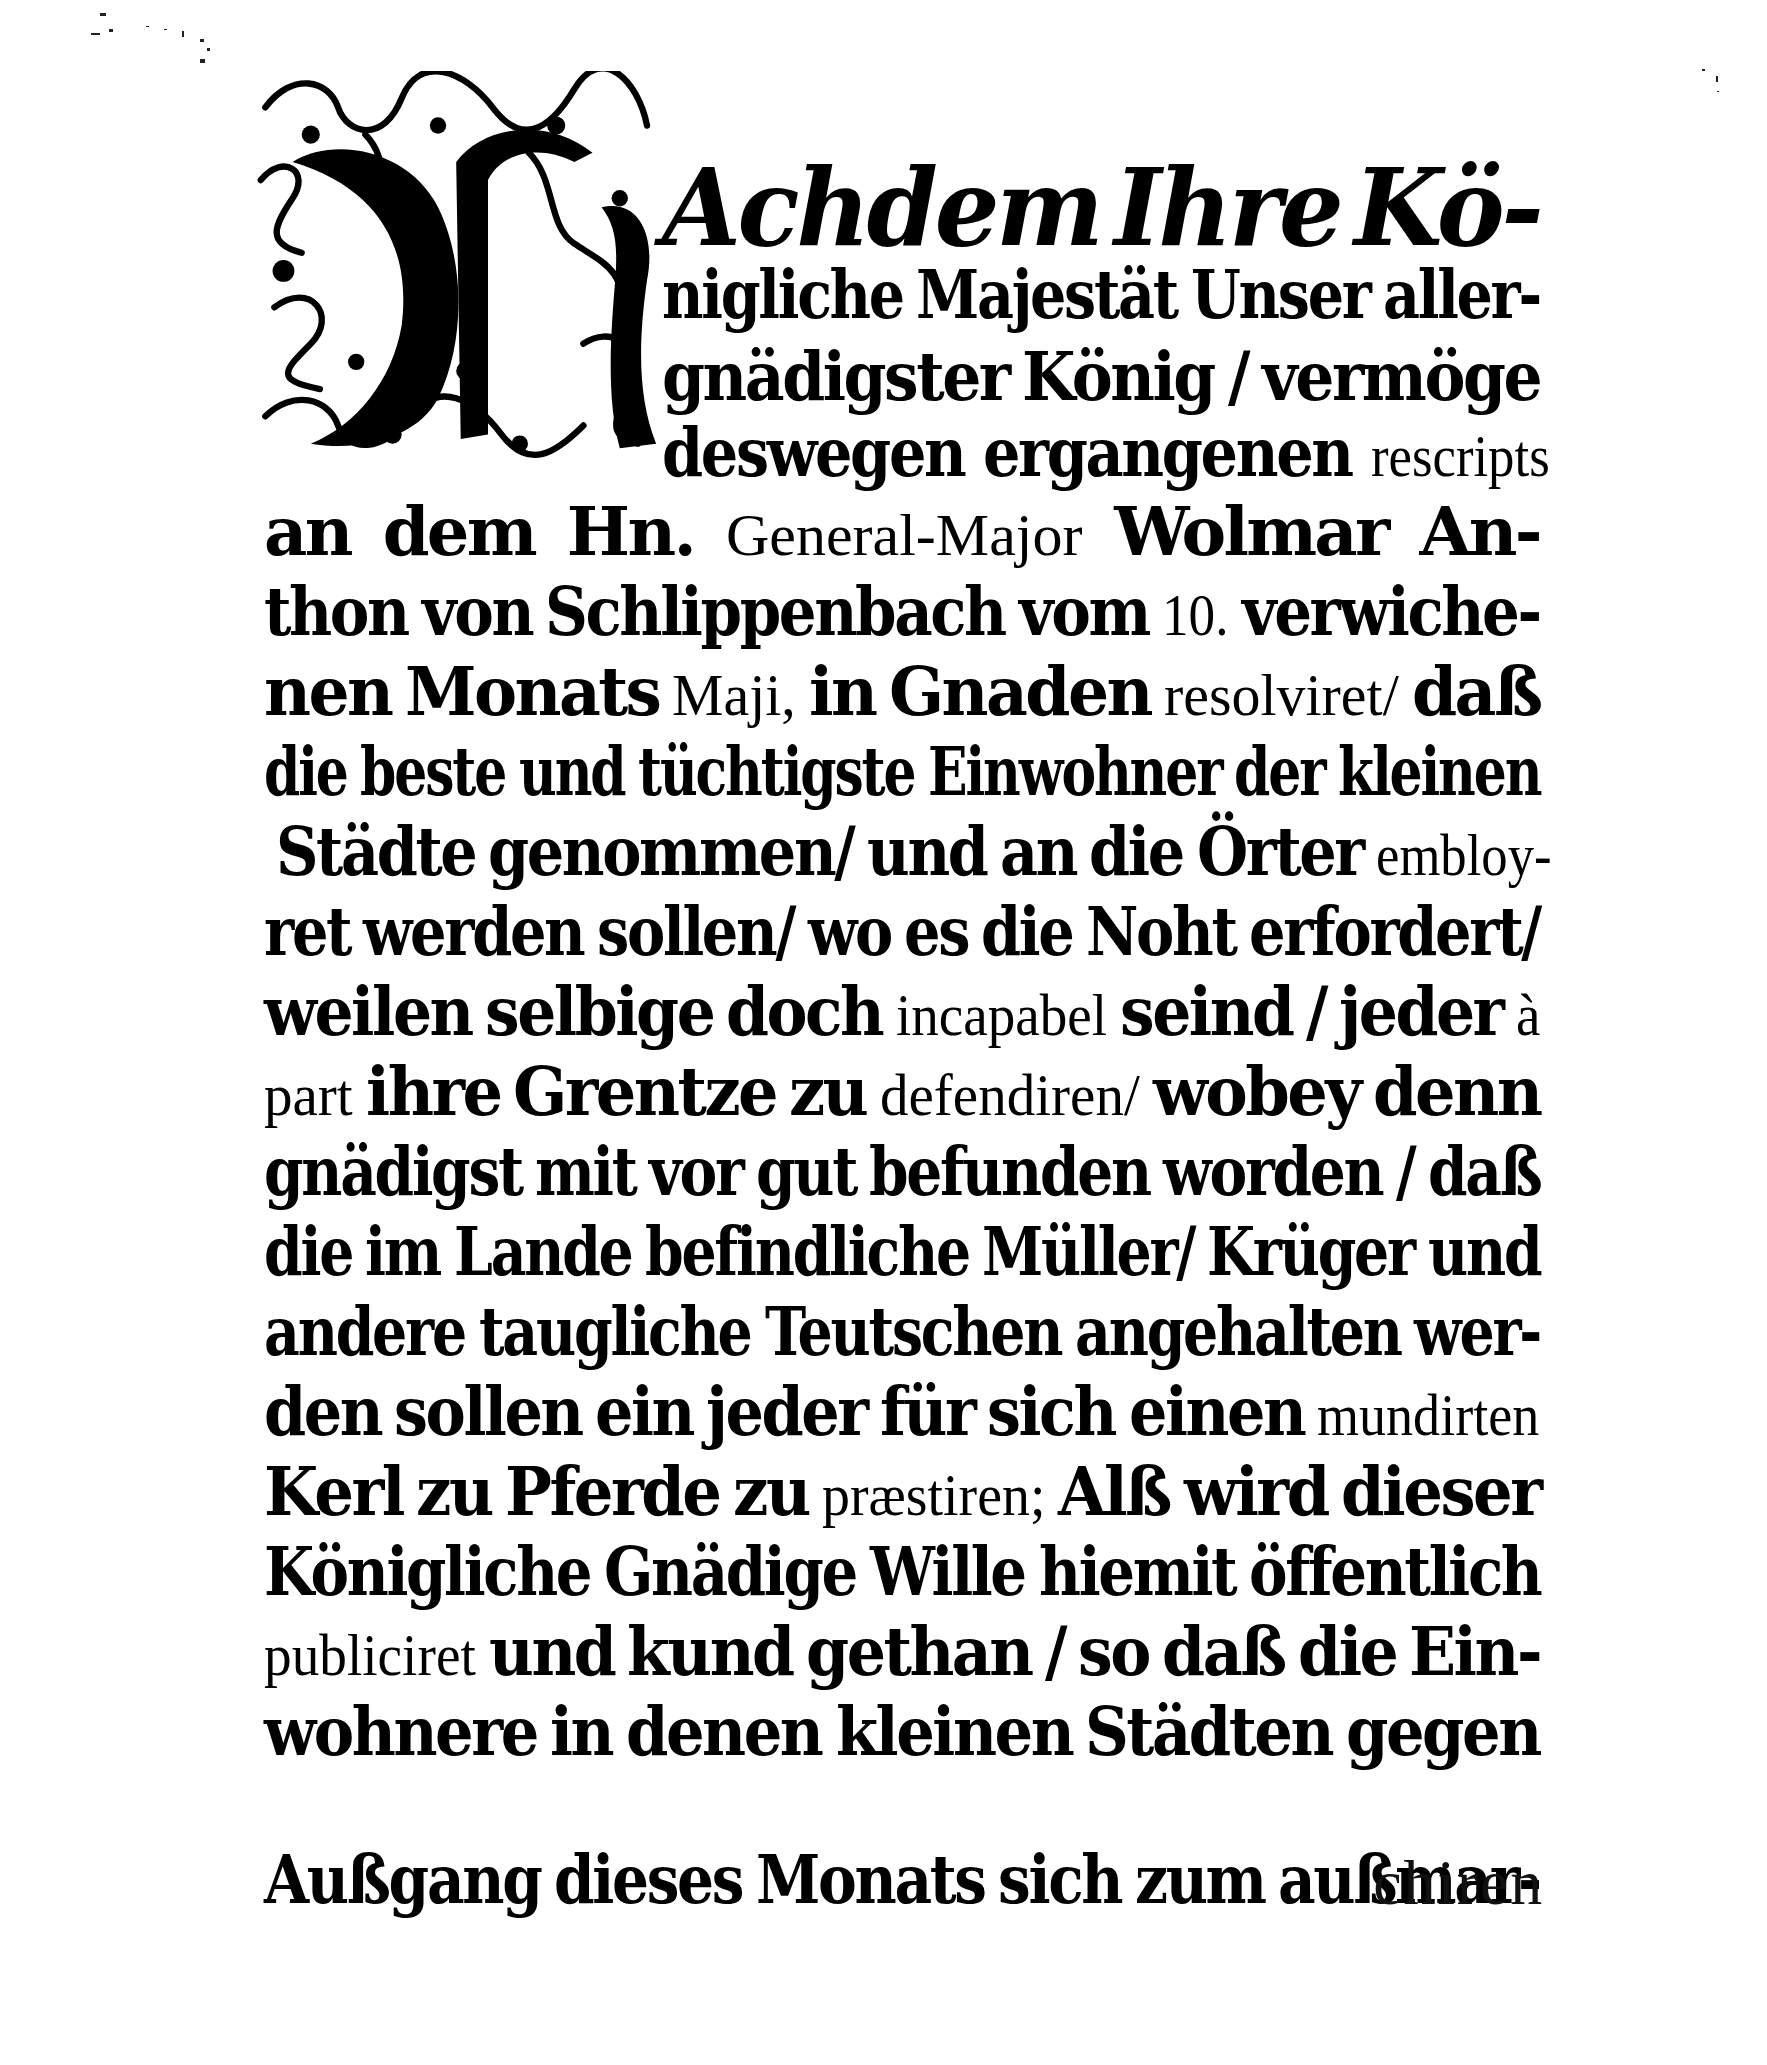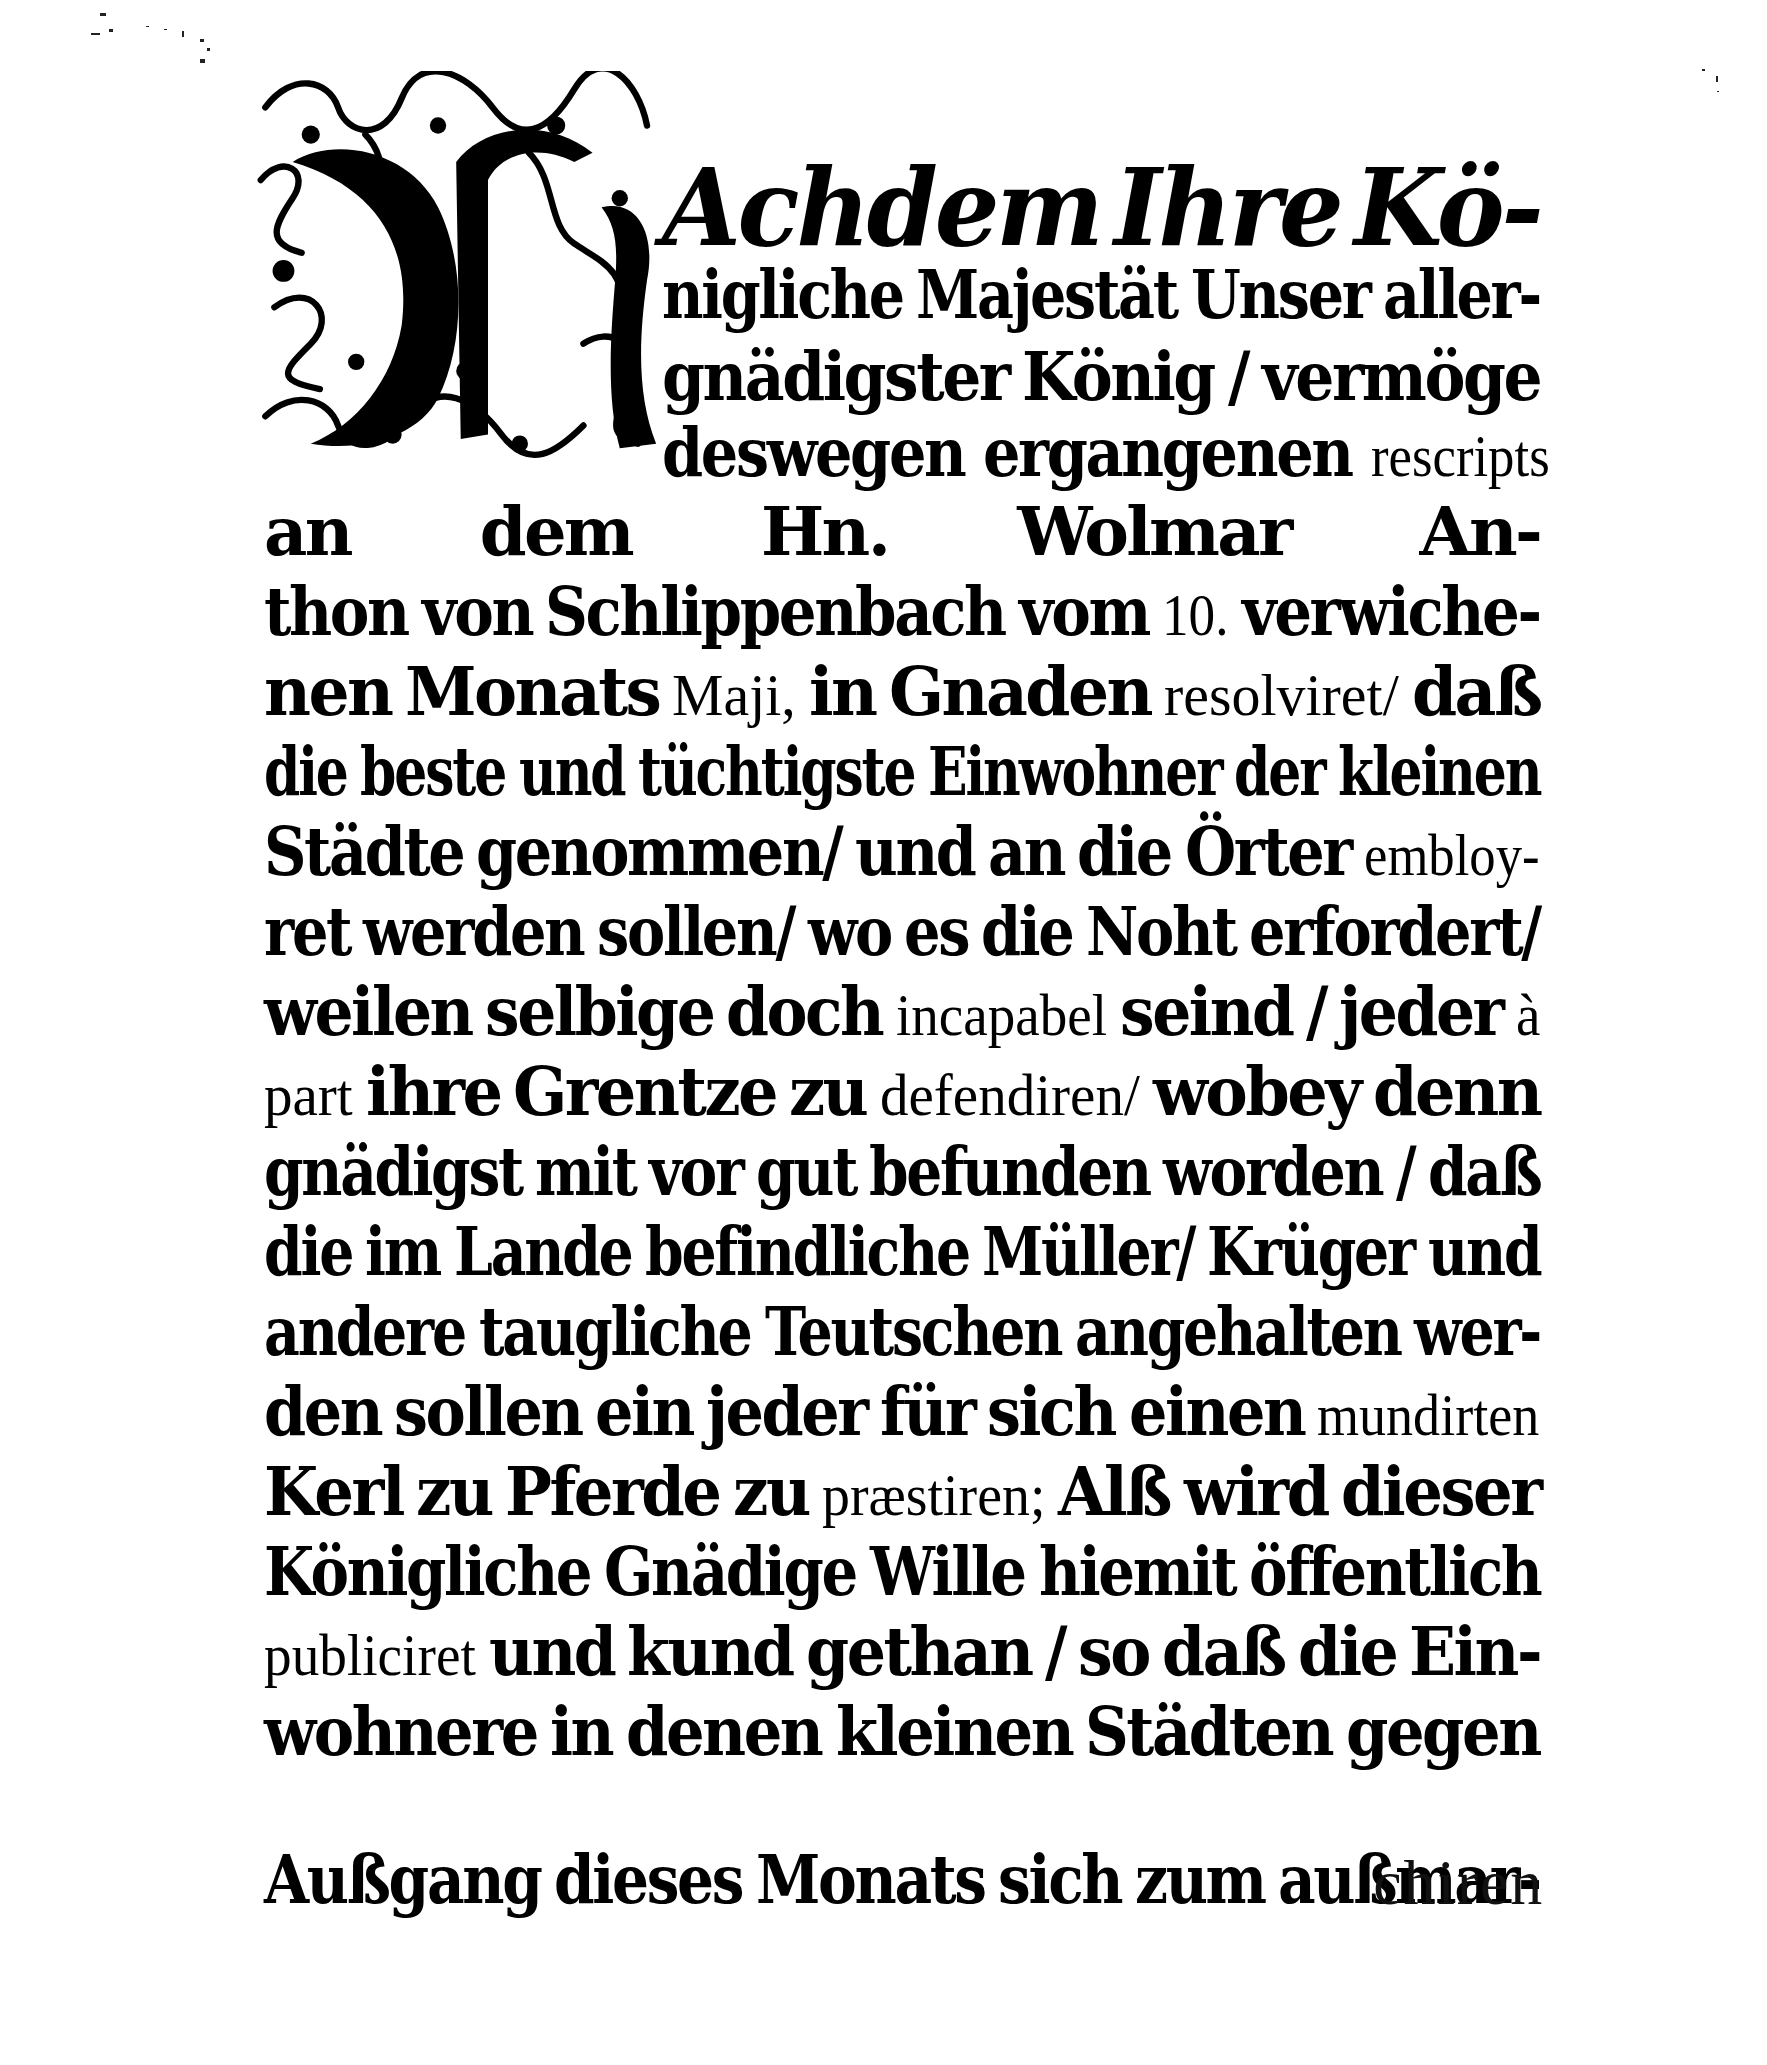--- a/index.html
+++ b/index.html
@@ -119,20 +119,21 @@
       </div>
       <div class="line body" style="left: 662px; width: 878px; top: 413px; height: 82px; gap: 19px;">
         <span class="w" style="transform: scaleX(0.879); transform-origin: left center; margin-right: -42px;">deswegen</span>
         <span class="w" style="transform: scaleX(0.879); transform-origin: left center; margin-right: -51px;">ergangenen</span>
         <span class="w r" style="transform: scaleX(0.879); transform-origin: left center; margin-right: -24.5px;">rescripts</span>
       </div>
       <div class="line body" style="left: 264px; width: 1276px; top: 492px; height: 82px;">
         <span class="w">an</span>
         <span class="w">dem</span>
         <span class="w">Hn.</span>
+        <span class="w r">General-Major</span>
         <span class="w">Wolmar</span>
         <span class="w">An-</span>
       </div>
       <div class="line body" style="left: 264px; width: 1276px; top: 572px; height: 82px;">
         <span class="w" style="transform: scaleX(0.887); transform-origin: left center; margin-right: -18.4px;">thon</span>
         <span class="w" style="transform: scaleX(0.887); transform-origin: left center; margin-right: -14px;">von</span>
         <span class="w" style="transform: scaleX(0.887); transform-origin: left center; margin-right: -59px;">Schlippenbach</span>
         <span class="w" style="transform: scaleX(0.887); transform-origin: left center; margin-right: -16.6px;">vom</span>
         <span class="w r" style="transform: scaleX(0.887); transform-origin: left center; margin-right: -8.5px;">10.</span>
         <span class="w" style="transform: scaleX(0.887); transform-origin: left center; margin-right: -38px;">verwiche-</span>
@@ -148,21 +149,21 @@
       </div>
       <div class="line body" style="left: 264px; width: 1276px; top: 732px; height: 82px;">
         <span class="w" style="transform: scaleX(0.775); transform-origin: left center; margin-right: -24px;">die</span>
         <span class="w" style="transform: scaleX(0.775); transform-origin: left center; margin-right: -42px;">beste</span>
         <span class="w" style="transform: scaleX(0.775); transform-origin: left center; margin-right: -31px;">und</span>
         <span class="w" style="transform: scaleX(0.775); transform-origin: left center; margin-right: -81px;">tüchtigste</span>
         <span class="w" style="transform: scaleX(0.775); transform-origin: left center; margin-right: -86px;">Einwohner</span>
         <span class="w" style="transform: scaleX(0.775); transform-origin: left center; margin-right: -26.4px;">der</span>
         <span class="w" style="transform: scaleX(0.775); transform-origin: left center; margin-right: -59px;">kleinen</span>
       </div>
-      <div class="line body" style="left: 264px; width: 1276px; top: 812px; height: 82px;">
+      <div class="line body" style="left: 276px; width: 1276px; top: 812px; height: 82px;">
         <span class="w" style="transform: scaleX(0.878); transform-origin: left center; margin-right: -28px;">Städte</span>
         <span class="w" style="transform: scaleX(0.878); transform-origin: left center; margin-right: -51px;">genommen/</span>
         <span class="w" style="transform: scaleX(0.878); transform-origin: left center; margin-right: -16.6px;">und</span>
         <span class="w" style="transform: scaleX(0.878); transform-origin: left center; margin-right: -10.6px;">an</span>
         <span class="w" style="transform: scaleX(0.878); transform-origin: left center; margin-right: -13px;">die</span>
         <span class="w" style="transform: scaleX(0.878); transform-origin: left center; margin-right: -23px;">Örter</span>
         <span class="w r" style="transform: scaleX(0.878); transform-origin: left center; margin-right: -24px;">embloy-</span>
       </div>
       <div class="line body" style="left: 264px; width: 1276px; top: 892px; height: 82px;">
         <span class="w" style="transform: scaleX(0.856); transform-origin: left center; margin-right: -14.6px;">ret</span>

